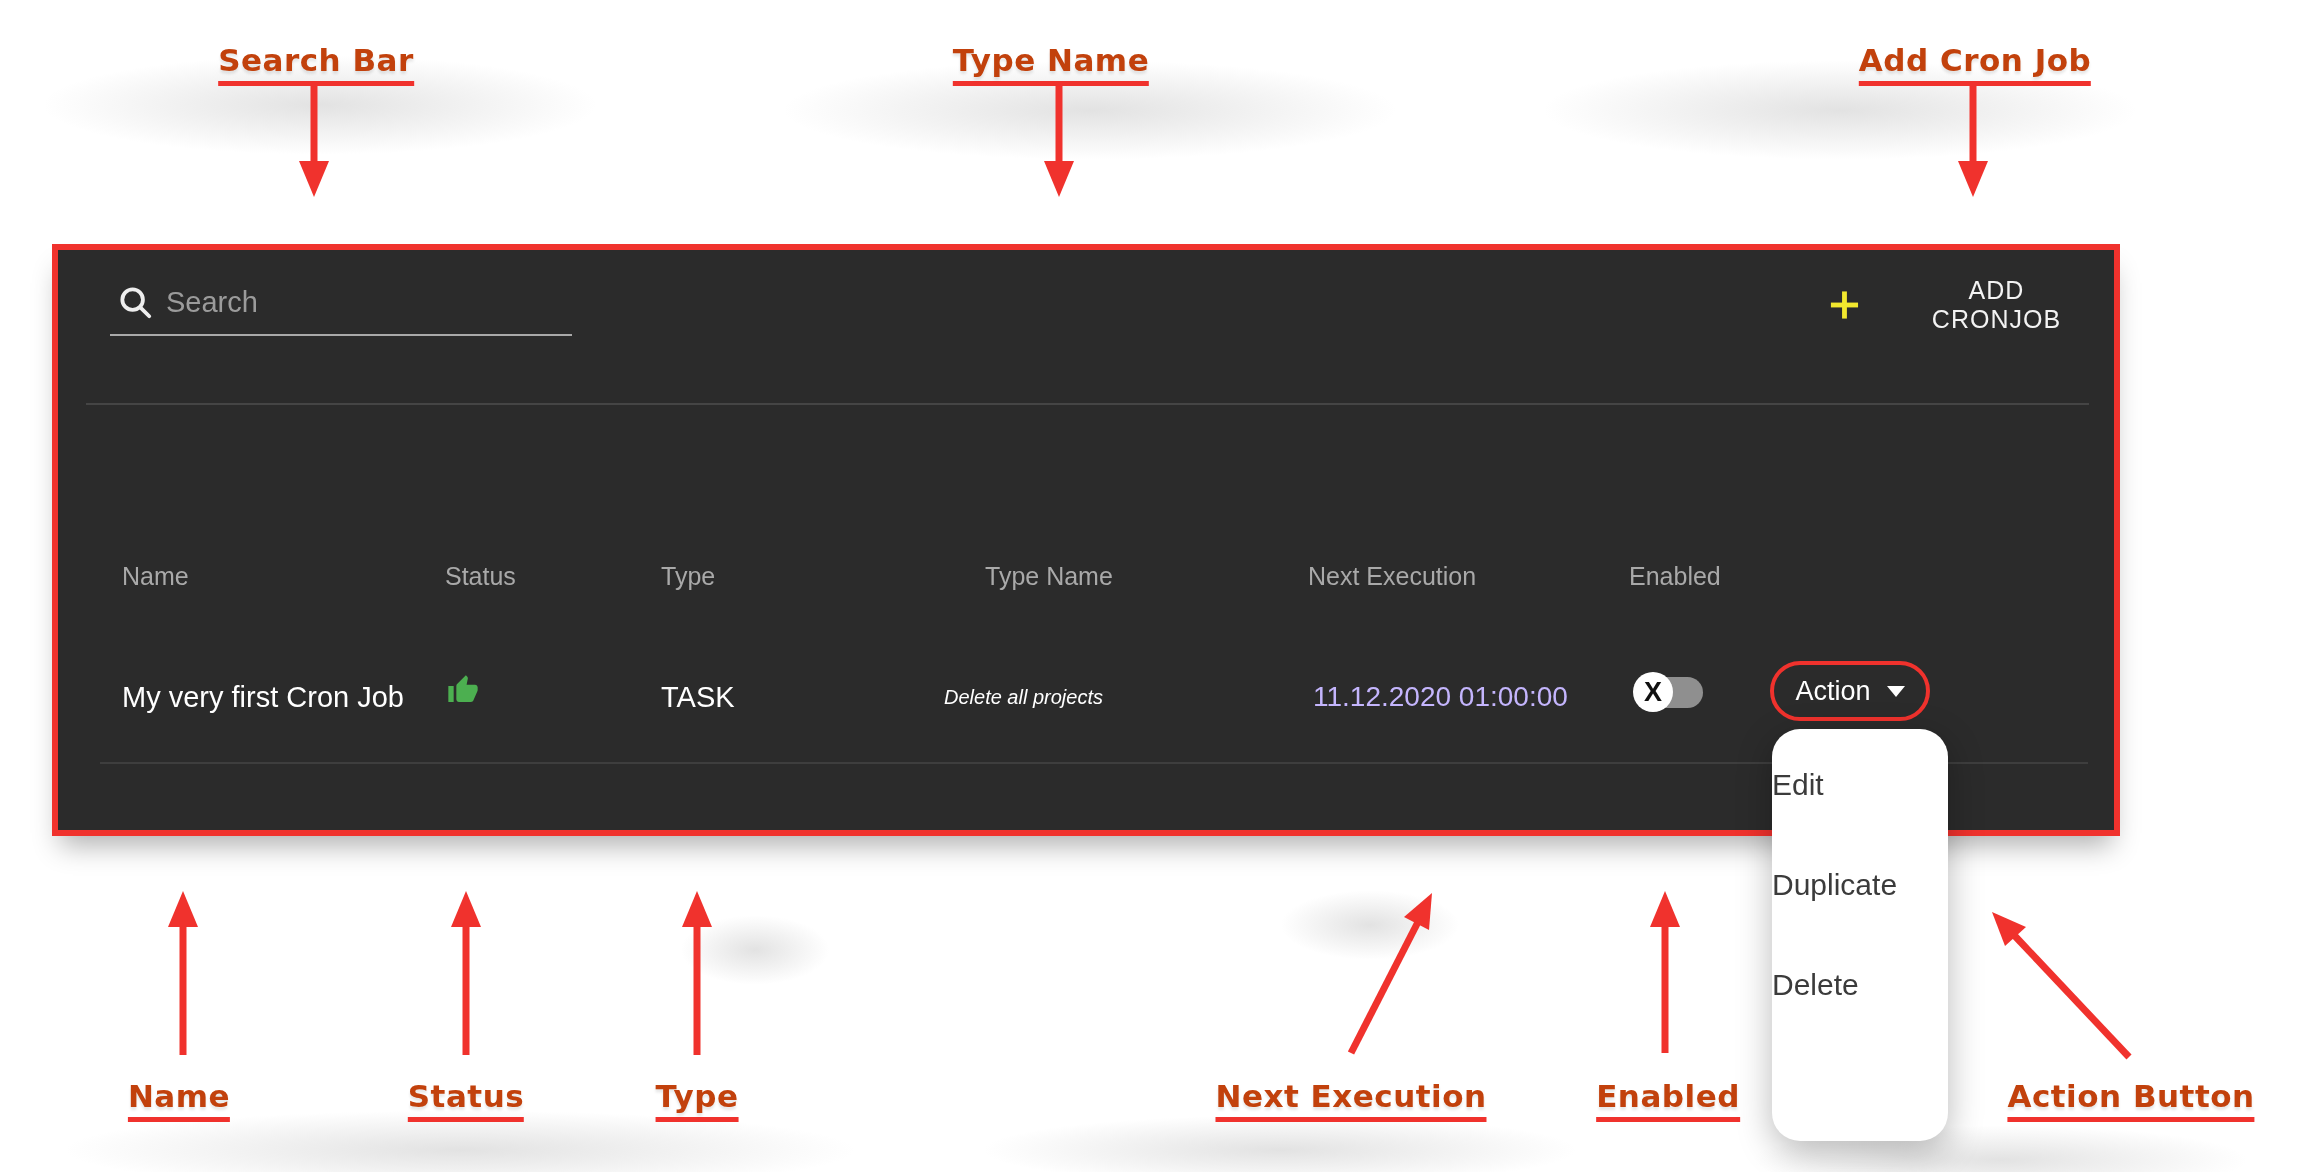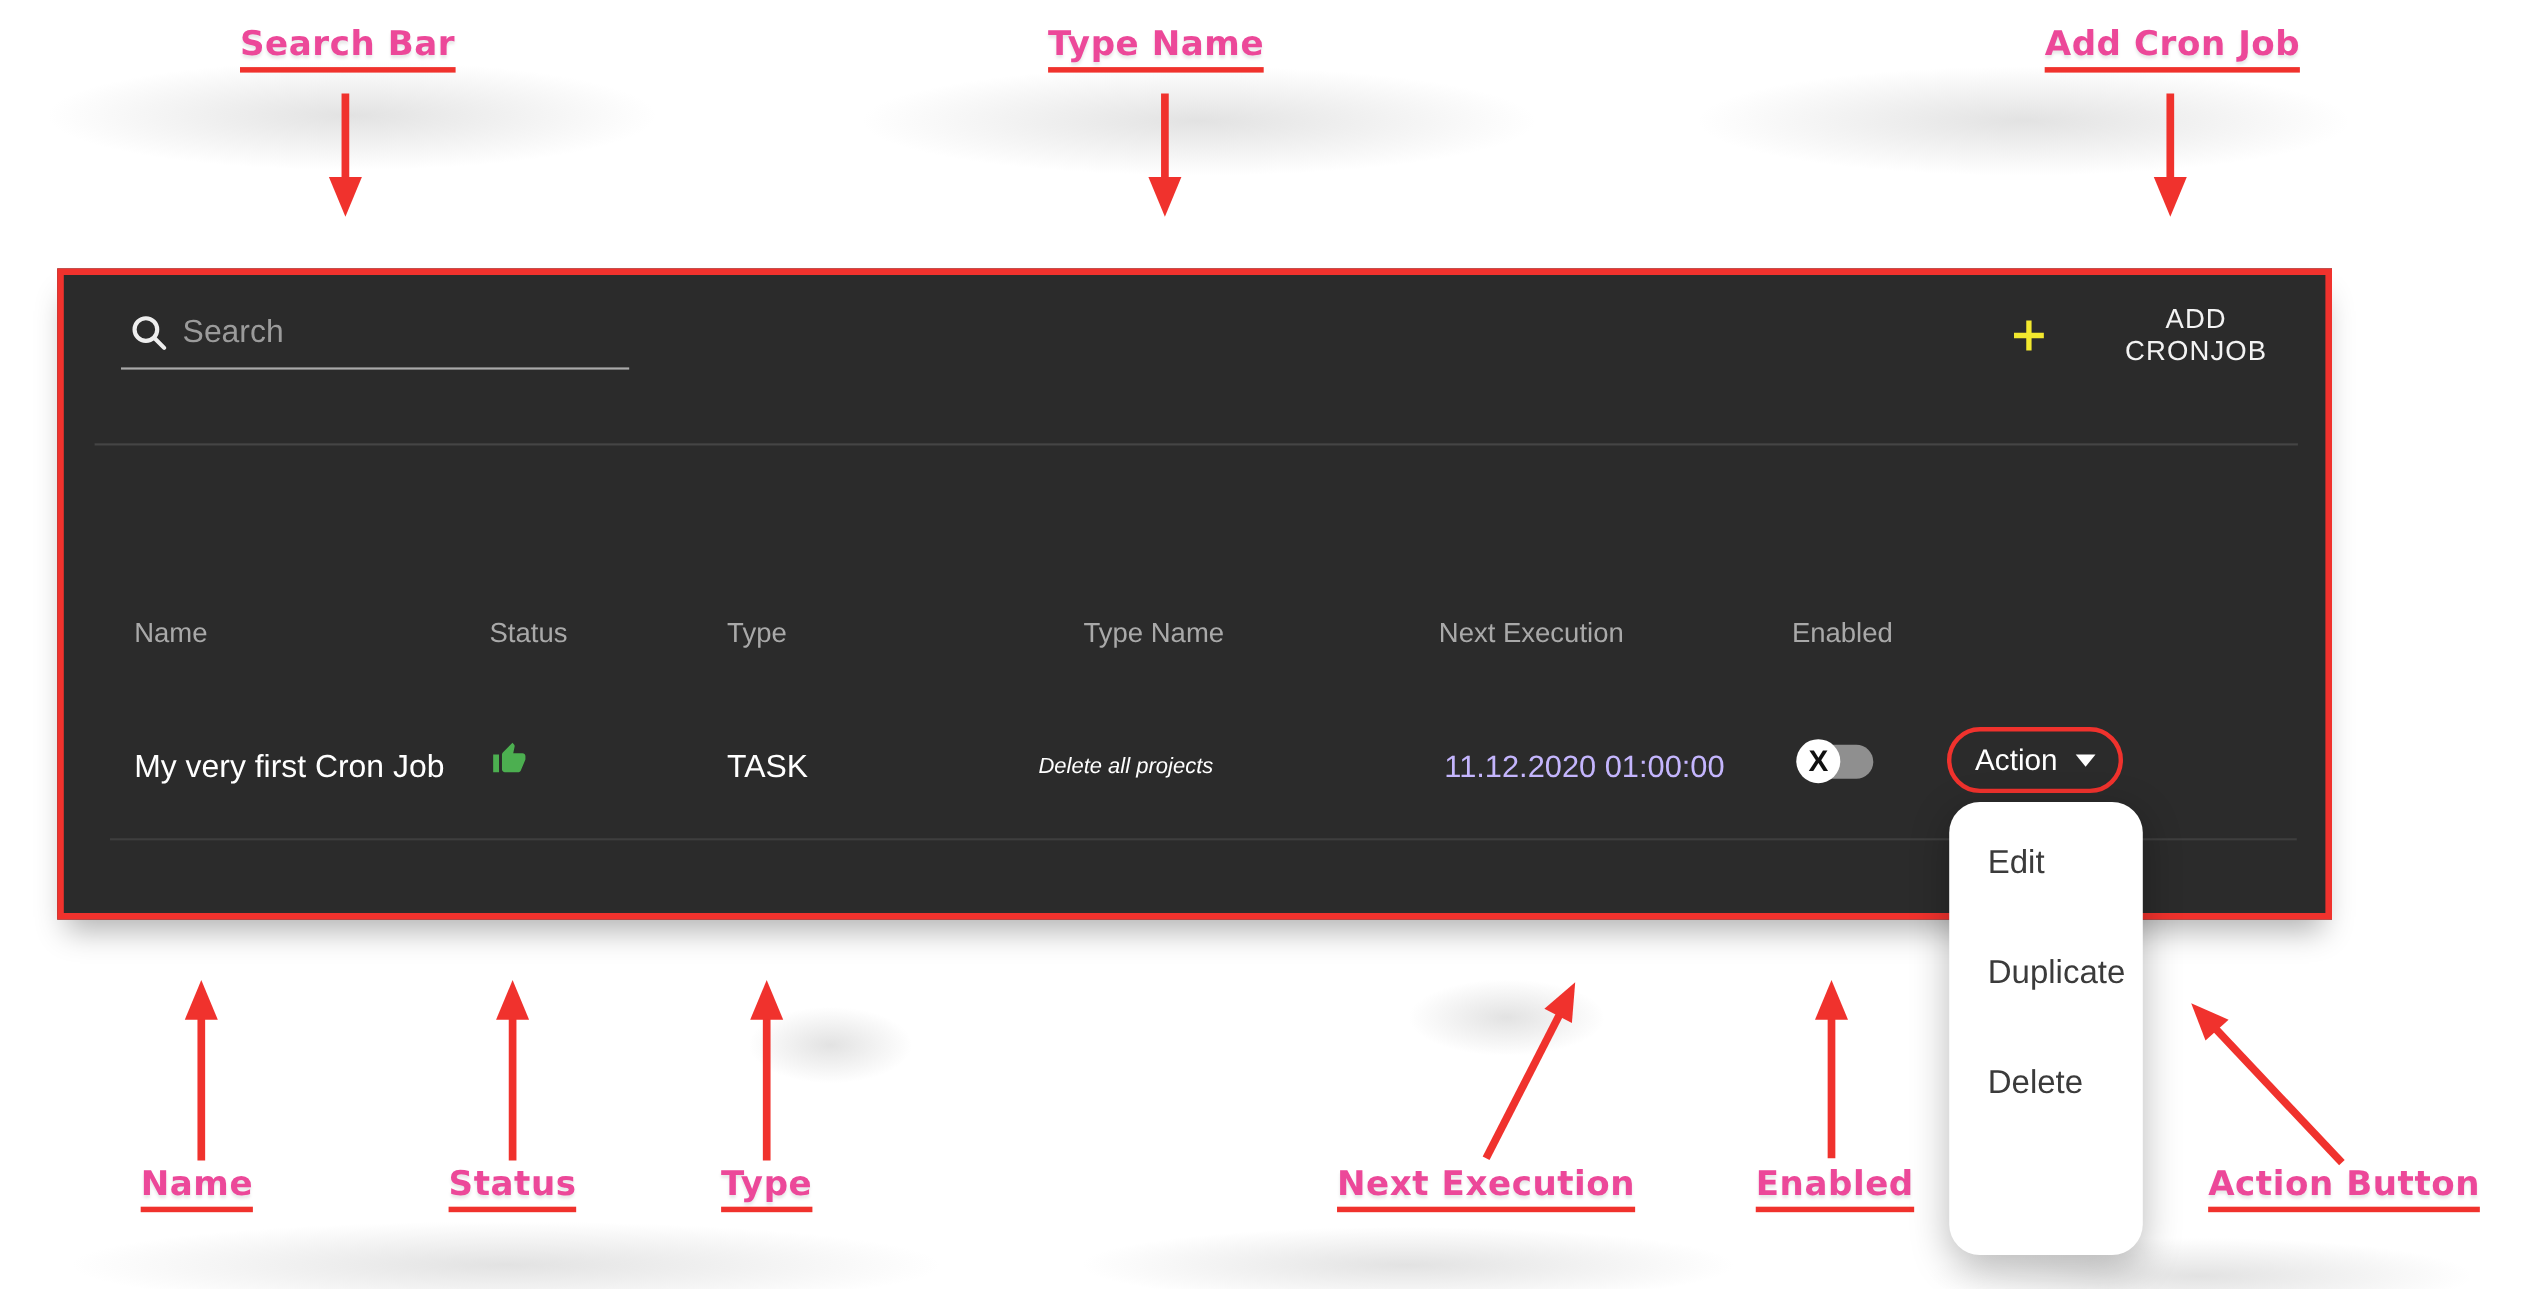--- a/index.html
+++ b/index.html
@@ -13,22 +13,22 @@
   
   .blob { position:absolute; border-radius:50%;
     background:radial-gradient(ellipse at center, rgba(160,160,160,0.30), rgba(255,255,255,0) 70%);
   }
 
   
   .ann-label {
     position:absolute; transform:translateX(-50%);
     font-family:"DejaVu Sans", sans-serif;
     font-weight:700; font-size:31px; letter-spacing:0.5px;
-    color:#ec4899; border-bottom:5px solid #f0322d; padding-bottom:3px;
-    white-space:nowrap; text-shadow:0 3px 3px rgba(0,0,0,0.10);
+    color:#c2410c; border-bottom:5px solid #f0322d; padding-bottom:3px;
+    white-space:nowrap; text-shadow:0 3px 3px rgba(0,0,0,0.10);margin-top:20px;
   }
 
   
   #arrows { position:absolute; left:0; top:0; width:2304px; height:1172px;
     pointer-events:none; z-index:5; }
   #arrows line { stroke:#f0322d; stroke-width:7; }
   #arrows polygon { fill:#f0322d; }
 
   
   #panel {
@@ -92,21 +92,21 @@
     border-left:9px solid transparent; border-right:9px solid transparent;
     border-top:11px solid #ffffff; }
 
   
   #dropdown {
     position:absolute; left:1772px; top:729px; width:176px; height:412px;
     background:#ffffff; border-radius:28px;
     box-shadow:0 10px 35px rgba(0,0,0,0.28);
     z-index:8; padding-top:6px;
   }
-  #dropdown .item { height:100px; line-height:100px; padding-left:35px;
+  #dropdown .item { height:100px; line-height:100px; 
     font-size:30px; color:#3b3b3b; cursor:pointer; white-space:nowrap;
     font-family:"Liberation Sans", sans-serif; }
 </style>
 </head>
 <body>
 
 <div id="stage">
 
   <div class="blob" style="left:40px;top:55px;width:560px;height:100px;"></div>
   <div class="blob" style="left:780px;top:60px;width:620px;height:100px;"></div>

